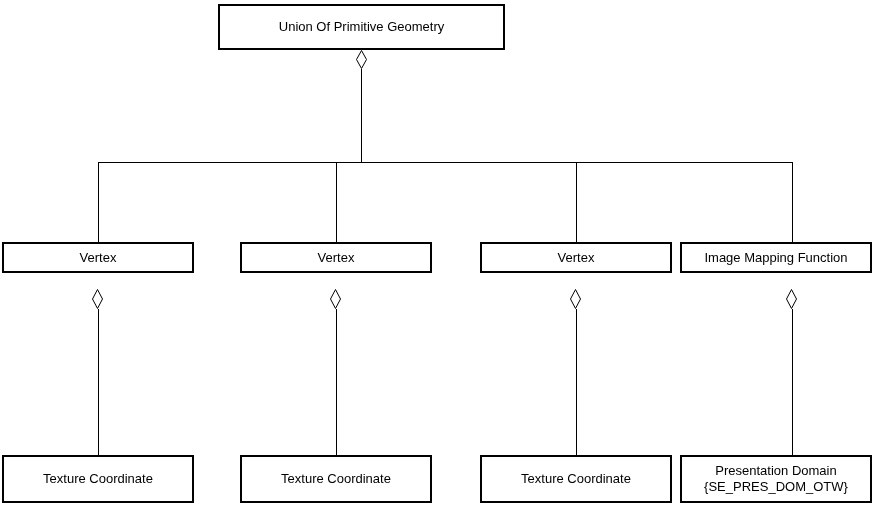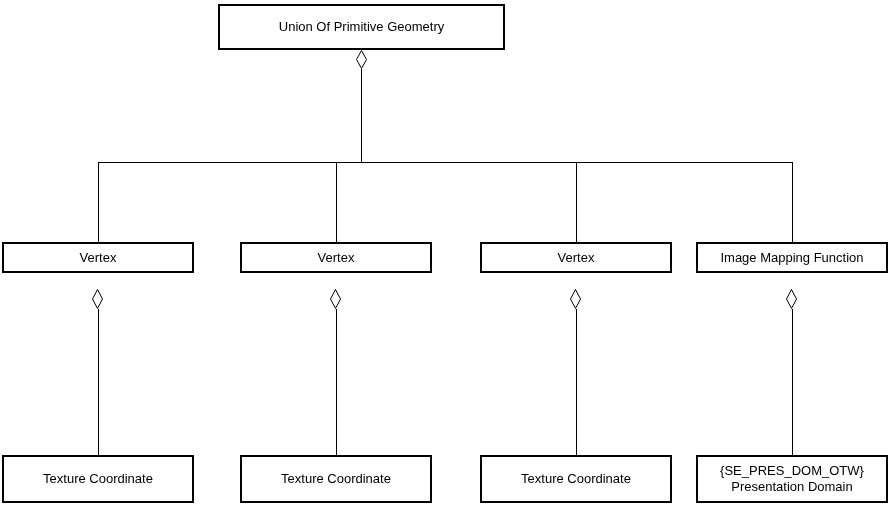--- a/index.html
+++ b/index.html
@@ -29,21 +29,21 @@
     font-size: 13px;
     line-height: 16px;
     color: #000000;
   }
   .node-root   { left: 218px; top: 4px;   width: 287px; height: 46px; }
   .node-mid    { top: 242px; width: 192px; height: 31px; }
   .node-leaf   { top: 455px; width: 192px; height: 48px; }
   .col1 { left: 2px;   }
   .col2 { left: 240px; }
   .col3 { left: 480px; }
-  .col4 { left: 696px; }
+  .col4 { left: 680px; }
   .line {
     position: absolute;
     background: #000000;
   }
   .vline { width: 1px; }
   .hline { height: 1px; }
   .diamond {
     position: absolute;
     display: block;
   }
@@ -104,17 +104,17 @@
   <div class="node node-leaf col1">
     <span>Texture Coordinate</span>
   </div>
   <div class="node node-leaf col2">
     <span>Texture Coordinate</span>
   </div>
   <div class="node node-leaf col3">
     <span>Texture Coordinate</span>
   </div>
   <div class="node node-leaf col4">
+    <span>Presentation Domain</span>
     <span>{SE_PRES_DOM_OTW}</span>
-    <span>Presentation Domain</span>
   </div>
 
 </div>
 
 </body></html>

